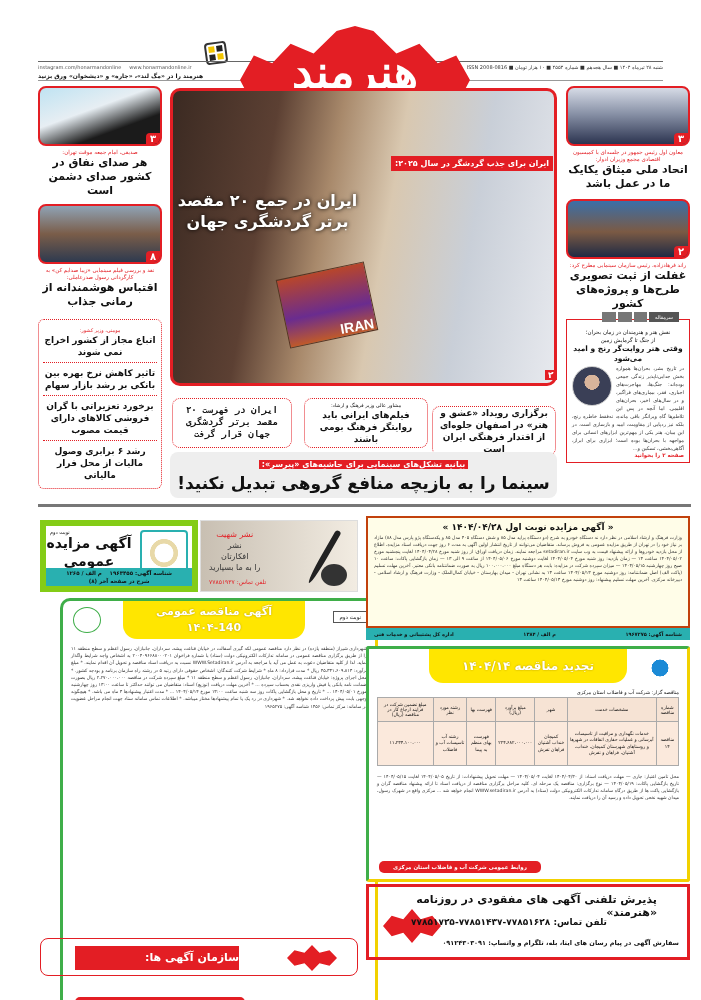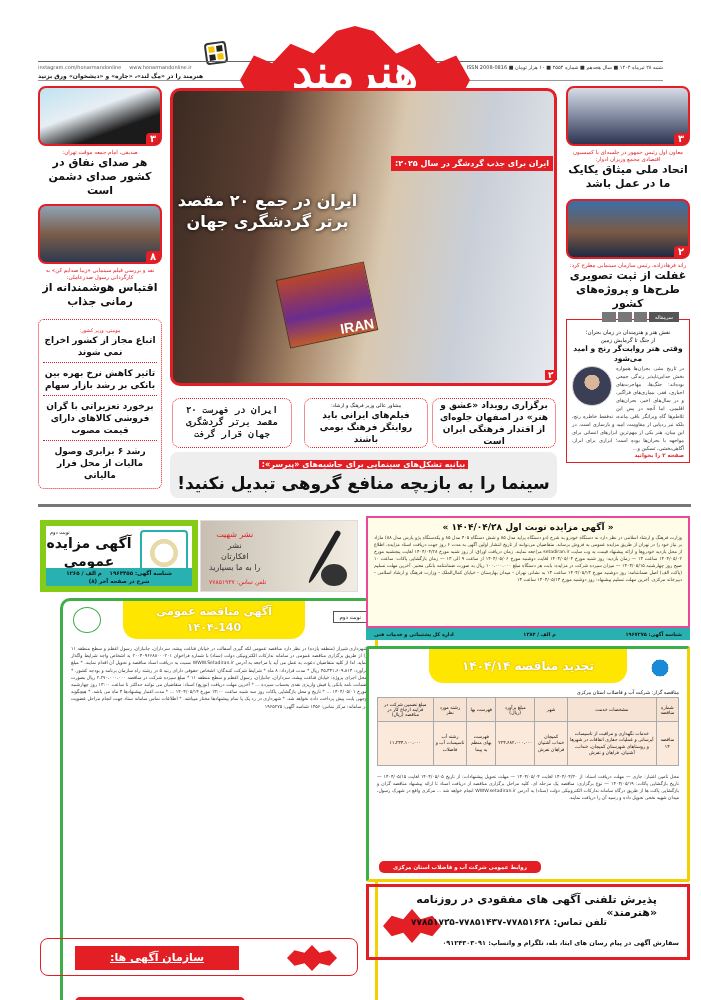--- a/index.html
+++ b/index.html
@@ -86,24 +86,24 @@
   .ad-book .ink { position: absolute; right: 10px; bottom: 5px; width: 26px; height: 22px; border-radius: 50%; background: #333; }
 
   .ad-tender { left: 40px; top: 598px; width: 318px; height: 422px; border: 3px solid #3fae49; border-right-color: #f2d100; border-radius: 10px; background: #fff; margin-left: 20px; }
   .ad-tender .hdr { position: absolute; left: 60px; right: 70px; top: 0; height: 38px; background: #ffe600; border-radius: 0 0 14px 14px; text-align: center; font-size: 11px; font-weight: bold; color: #fff; line-height: 16px; padding-top: 3px; text-shadow: 0 0 2px #b09500; }
   .ad-tender .round-tag { position: absolute; right: 8px; top: 10px; border: 1px solid #555; font-size: 5.5px; padding: 2px 5px; }
   .ad-tender .logo { position: absolute; left: 10px; top: 6px; width: 28px; height: 26px; border: 1px solid #3fae49; border-radius: 50%; }
   .ad-tender .body { position: absolute; left: 8px; right: 8px; top: 44px; font-size: 4.6px; line-height: 7.2px; text-align: justify; color: #333; }
   .ad-tender .foot { position: absolute; left: 12px; bottom: 8px; background: #e31e24; color: #fff; font-size: 5.5px; font-weight: bold; padding: 3px 14px; border-radius: 5px; }
 
   .ad-contact-left { left: 40px; top: 938px; width: 318px; height: 38px; border: 1px solid #e31e24; border-radius: 8px; }
-  .ad-contact-left .phone { position: absolute; left: 34px; top: 7px; width: 164px; height: 24px; background: #e31e24; color: #fff; font-size: 11px; font-weight: bold; text-align: center; line-height: 24px; text-decoration: underline; }
+  .ad-contact-left .phone { position: absolute; left: 34px; top: 7px; width: 164px; height: 24px; background: #e31e24; color: #fff; font-size: 11px; font-weight: bold; line-height: 24px; }
   .minilogo { background: #e31e24; clip-path: polygon(0 50%, 15% 20%, 35% 30%, 50% 0, 65% 30%, 85% 20%, 100% 50%, 85% 80%, 65% 70%, 50% 100%, 35% 70%, 15% 80%); }
 
-  .ad-auction-big { left: 366px; top: 516px; width: 324px; height: 112px; border: 2px solid #ec4899; background: #fffde8; }
+  .ad-auction-big { left: 366px; top: 516px; width: 324px; height: 112px; border: 2px solid #c2410c; background: #fffde8; }
   .ad-auction-big .title { text-align: center; font-size: 9px; font-weight: bold; margin-top: 4px; }
   .ad-auction-big .body { font-size: 4.6px; line-height: 7px; padding: 2px 6px; text-align: justify; color: #333; }
   .tealfoot { position: absolute; left: 366px; top: 628px; width: 324px; height: 12px; background: #29b0b0; display: flex; justify-content: space-between; align-items: center; padding: 0 8px; font-size: 5px; font-weight: bold; }
 
   .ad-renew { left: 366px; top: 646px; width: 324px; height: 236px; border: 3px solid #3fae49; border-right-color: #f2d100; border-bottom-color: #f2d100; border-radius: 3px; background: #fff; }
   .ad-renew .hdr { position: absolute; left: 60px; right: 60px; top: 0; height: 34px; background: #ffe600; border-radius: 0 0 14px 14px; text-align: center; font-size: 12px; font-weight: bold; color: #fff; line-height: 34px; text-shadow: 0 0 2px #b09500; }
   .ad-renew .logo { position: absolute; right: 14px; top: 6px; width: 26px; height: 26px; border-radius: 50%; background: radial-gradient(circle, #1b8ad6 45%, #fff 47%); }
   .ad-renew .org { position: absolute; right: 8px; top: 40px; font-size: 5px; }
   table.tbl { position: absolute; left: 8px; right: 8px; top: 48px; width: calc(100% - 16px); border-collapse: collapse; font-size: 4.6px; text-align: center; }
   table.tbl th { background: #f6e3d4; border: 1px solid #aaa; padding: 2px; font-weight: normal; height: 24px; }
@@ -204,21 +204,21 @@
 <div class="abs main-headline">ایران در جمع ۲۰ مقصد برتر گردشگری جهان</div>
 <div class="abs photo-num">۲</div>
 
 <div class="abs teaser" style="left:172px;width:120px;font-family:Liberation Mono, monospace;">
   <span>ایران در فهرست ۲۰ مقصد برتر گردشگری جهان قرار گرفت</span>
 </div>
 <div class="abs teaser" style="left:304px;width:124px;">
   <span class="k">مشاور عالی وزیر فرهنگ و ارشاد:</span>
   <span>فیلم‌های ایرانی باید روایتگر فرهنگ بومی باشند</span>
 </div>
-<div class="abs teaser" style="left:432px;width:124px;">
+<div class="abs teaser" style="left:432px;width:124px;margin-top:8px;">
   <span>برگزاری رویداد «عشق و هنر» در اصفهان جلوه‌ای از اقتدار فرهنگی ایران است</span>
 </div>
 
 <div class="abs cinema">
   <div class="cinema-k"><span>بیانیه تشکل‌های سینمایی برای حاشیه‌های «پیرسر»:</span></div>
   <div class="cinema-h">سینما را به بازیچه منافع گروهی تبدیل نکنید!</div>
 </div>
 
 <div class="abs divider"></div>
 

